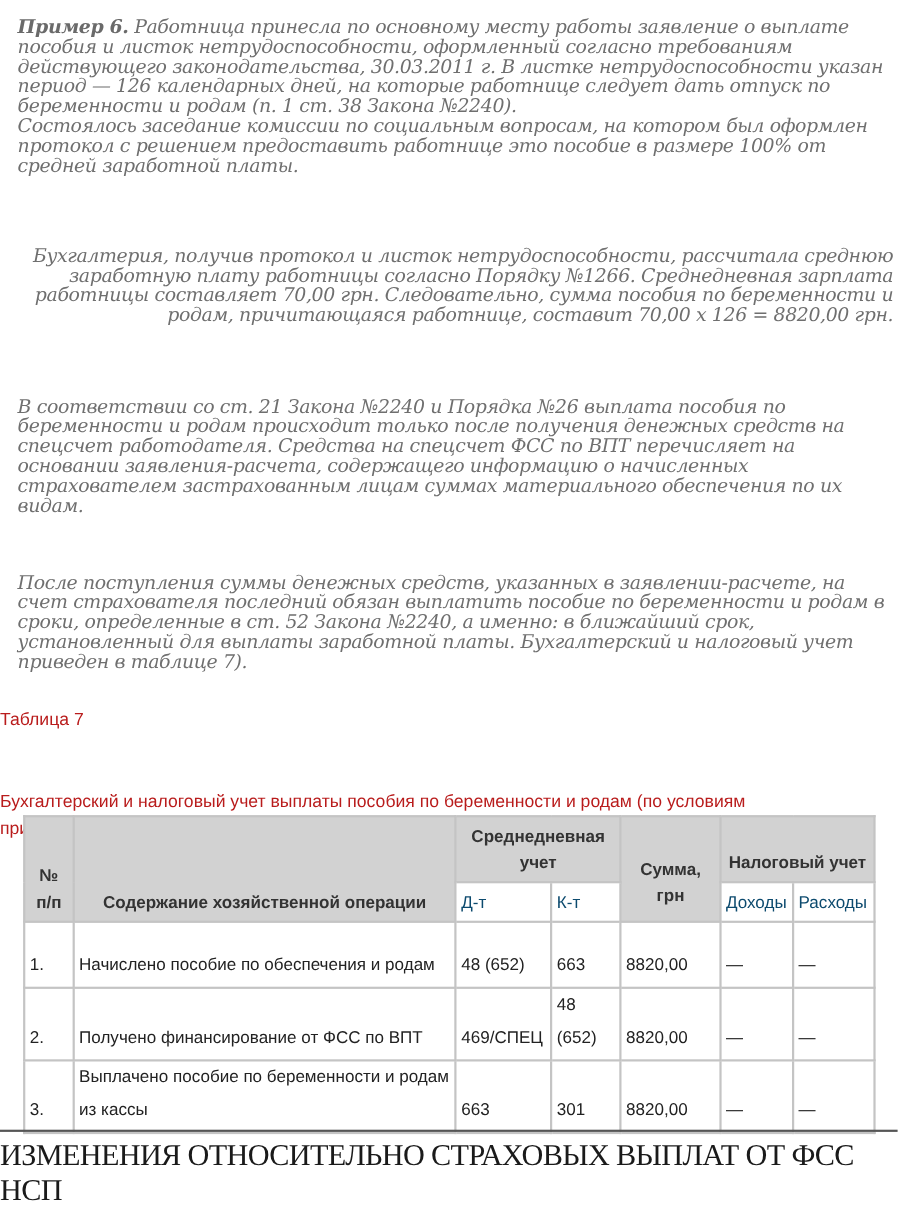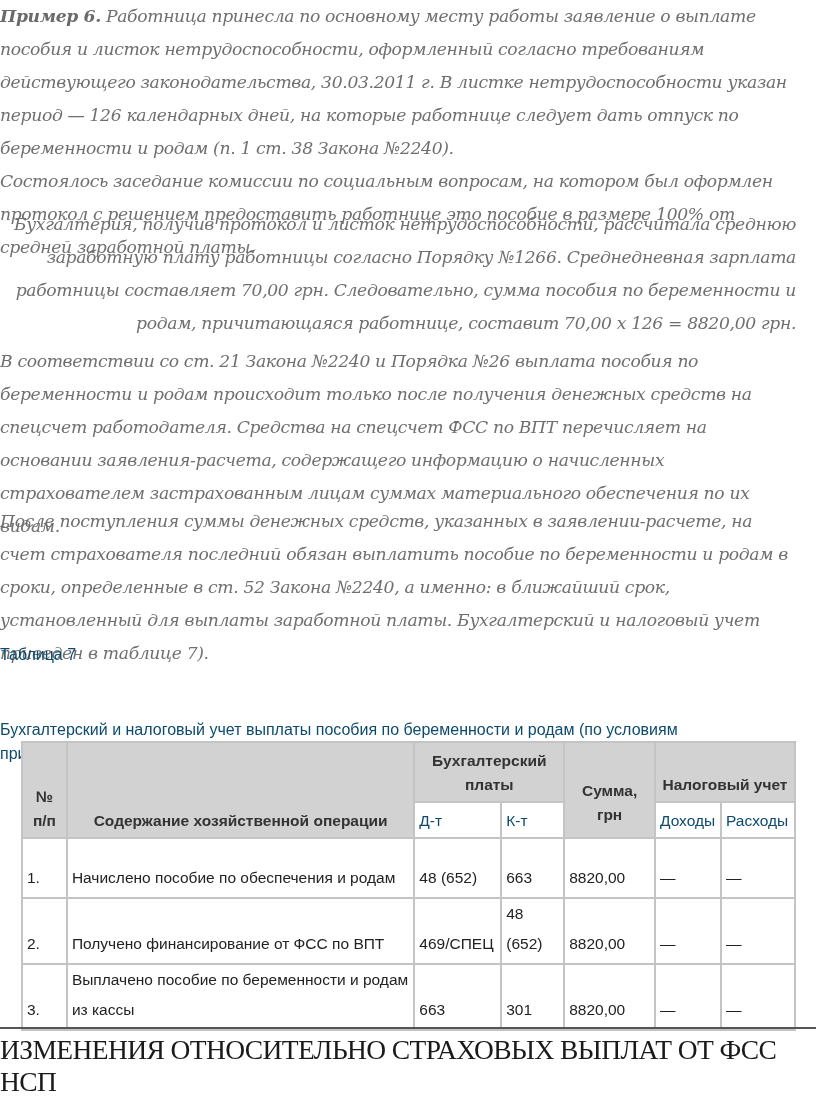--- a/index.html
+++ b/index.html
@@ -2,36 +2,36 @@
 <html><head>
 <meta charset="utf-8">
 <style>
   html, body { margin: 0; padding: 0; background: #ffffff; }
   body { width: 816px; height: 1098px; overflow: hidden; position: relative; }
   .prose {
     font-family: "DejaVu Serif", "Liberation Serif", serif;
     font-style: italic;
     color: #6f6f6f;
     font-size: 17.2px;
-    line-height: 33px;
+    line-height: 18px;
     letter-spacing: -0.35px;
-    margin: 0;
+    margin: 16px;
     padding: 0 0 0 0;
     position: absolute;
     left: 0;
     width: 796px;
   }
   .prose b { font-weight: bold; color: #6a6a6a; }
   #p1 { top: 0px; }
   #p2 { top: 208px; text-align: right; }
   #p3 { top: 345px; }
   #p4 { top: 505px; }
   .sans {
     font-family: "Liberation Sans", "DejaVu Sans", sans-serif;
-    color: #0c4a6e;
+    color: #b91c1c;
     font-size: 16px;
     position: absolute;
     left: 0;
   }
   #table-label { top: 646px; }
   #table-caption { top: 718px; width: 696px; line-height: 24px; }
   table.data {
     position: absolute;
     left: 21px;
     top: 741px;
@@ -85,21 +85,21 @@
       <col style="width:87px">
       <col style="width:63px">
       <col style="width:91px">
       <col style="width:66px">
       <col style="width:74px">
   </colgroup>
   <thead>
     <tr class="h1">
       <th class="gray center" rowspan="2">№ п/п</th>
       <th class="gray center" rowspan="2">Содержание хозяйственной операции</th>
-      <th class="gray center" colspan="2">Бухгалтерский платы</th>
+      <th class="gray center" colspan="2">Среднедневная учет</th>
       <th class="gray center" rowspan="2" style="vertical-align:middle;padding-top:30px">Сумма, грн</th>
       <th class="gray center" colspan="2">Налоговый учет</th>
     </tr>
     <tr class="h2">
       <th class="white">Д-т</th>
       <th class="white">К-т</th>
       <th class="white">Доходы</th>
       <th class="white">Расходы</th>
     </tr>
   </thead>

